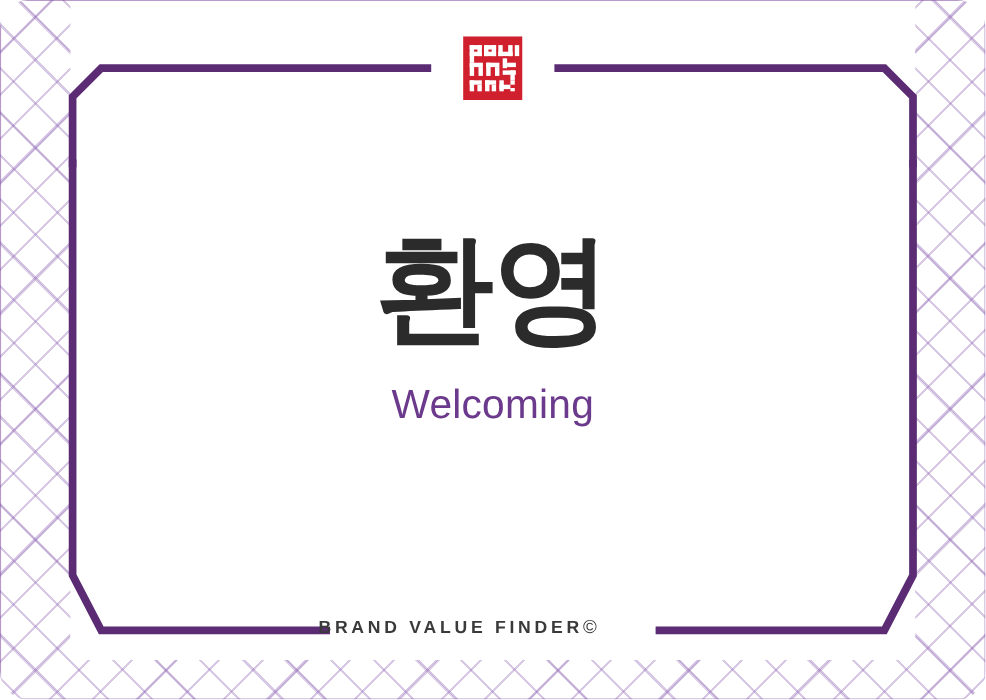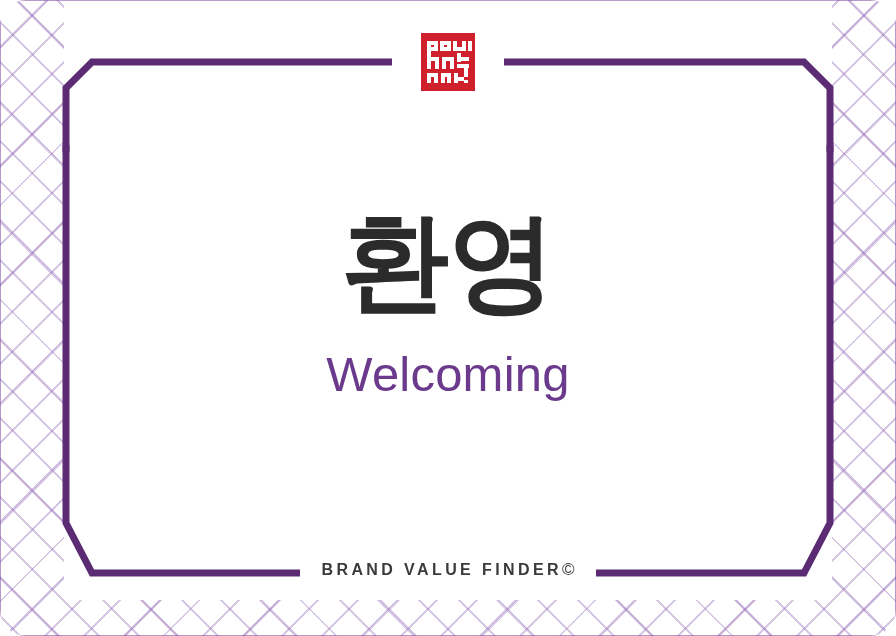--- a/index.html
+++ b/index.html
@@ -131,40 +131,39 @@
     line-height: 1.05;
     color: #2b2b2b;
     letter-spacing: -1px;
   }
   .headline-en {
     position: absolute;
     left: 0;
     top: 348px;
     width: 896px;
     text-align: center;
-    font-size: 49px;
+    font-size: 37px;
     font-weight: 300;
     line-height: 1.1;
     color: #6B3A8C;
     letter-spacing: 0.2px;
   }
 
   .footer-text {
     position: absolute;
     left: 0;
     top: 560px;
     width: 832px;
     text-align: center;
     z-index: 30;
     font-size: 16px;
     font-weight: 700;
     letter-spacing: 3.4px;
     color: #3a3a3a;
     white-space: nowrap;
-    padding-left: 32px;
   }
   .footer-text .copy {
     font-weight: 400;
     font-size: 17px;
     letter-spacing: 0;
   }
 </style>
 </head>
 <body>
 

